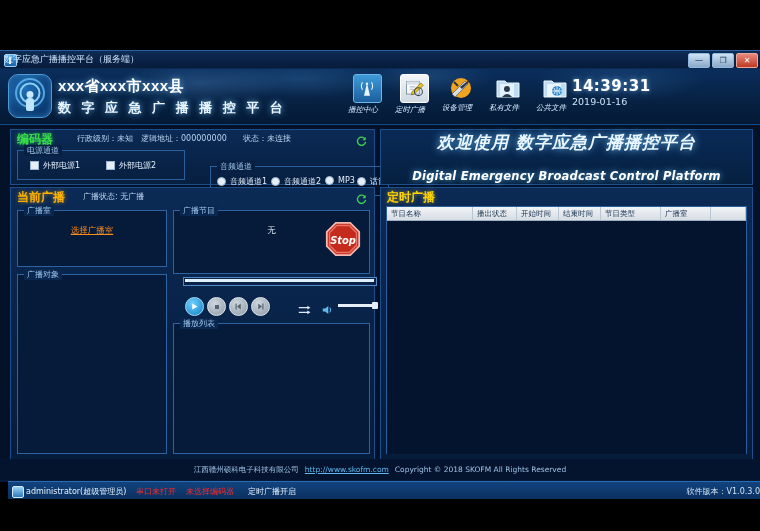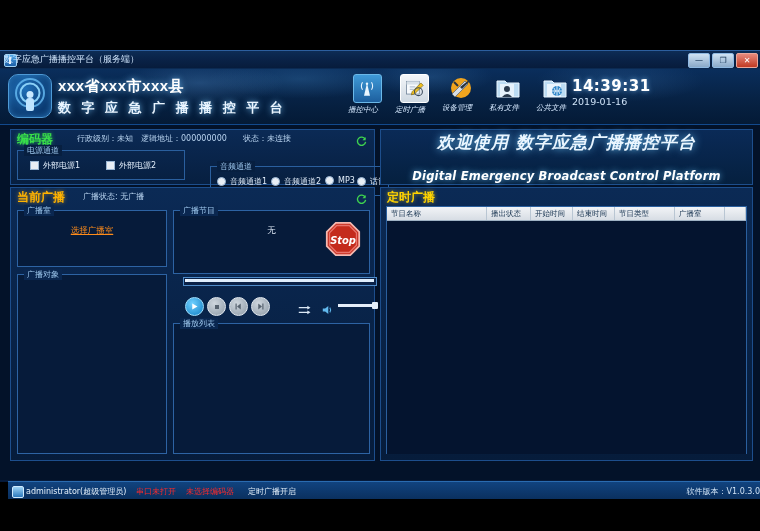--- a/index.html
+++ b/index.html
@@ -442,32 +442,37 @@
         <div id="wel-cn">欢迎使用 数字应急广播播控平台</div>
         <div id="wel-en">Digital Emergency Broadcast Control Platform</div>
       </div>
 
       <div id="sched">
         <div id="sched-hdr">
           <div class="panel-title yellow">定时广播</div>
         </div>
         <div id="sched-table">
           <div id="sched-head">
-            <div style="width:100px;">节目名称</div>
+            <div style="width:86px;">节目名称</div>
             <div style="width:44px;">播出状态</div>
             <div style="width:42px;">开始时间</div>
             <div style="width:42px;">结束时间</div>
             <div style="width:60px;">节目类型</div>
             <div style="width:50px;">广播室</div>
             <div style="flex:1;"></div>
           </div>
           <div id="sched-body"></div>
         </div>
       </div>
 
+      <div id="footer">
+        <span class="ft">江西赣州硕科电子科技有限公司</span>
+        <span class="ft link">http://www.skofm.com</span>
+        <span class="ft">Copyright © 2018 SKOFM All Rights Reserved</span>
+      </div>
 
     </div>
   </div>
 
   <div id="statusbar">
     <div id="sb-ico"></div>
     <div class="sb-txt" style="left:18px;color:#e4f0fb;">administrator(超级管理员)</div>
     <div class="sb-txt" style="left:128px;color:#ff2a2a;">串口未打开</div>
     <div class="sb-txt" style="left:178px;color:#ff2a2a;">未选择编码器</div>
     <div class="sb-txt" style="left:240px;color:#e4f0fb;">定时广播开启</div>

